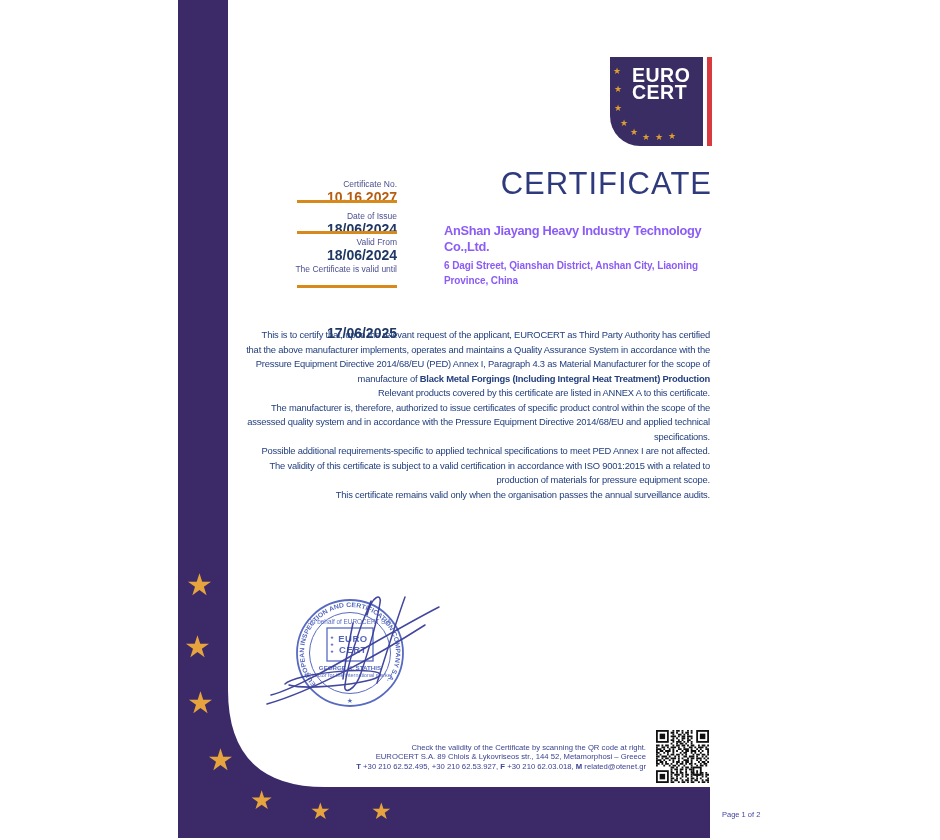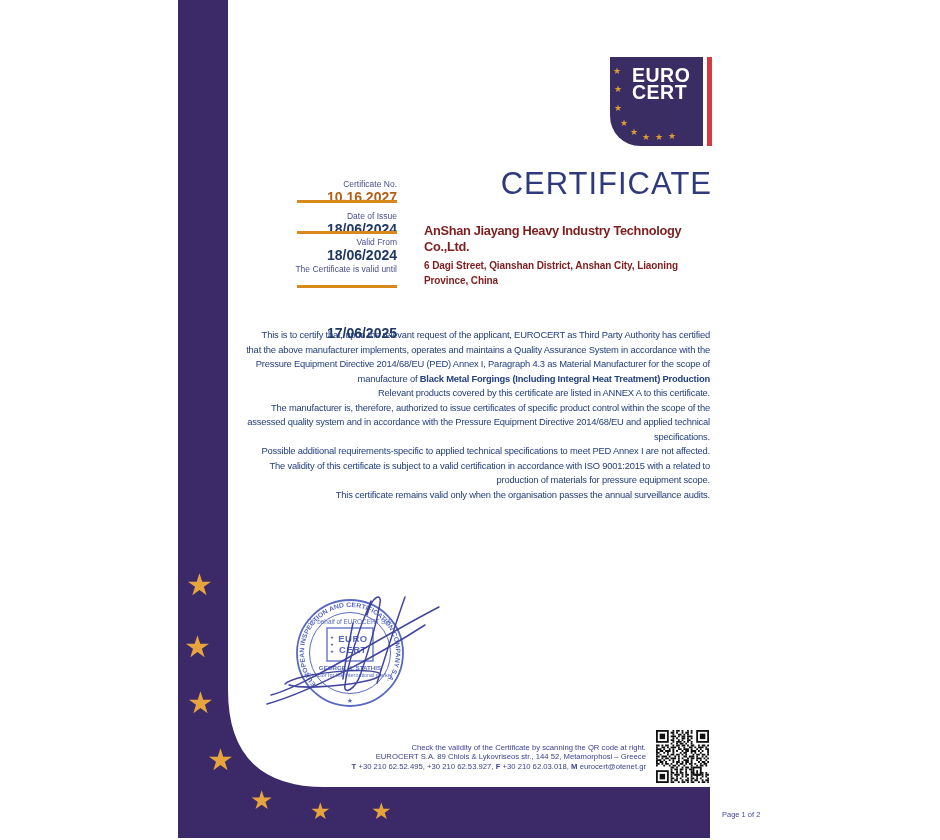--- a/index.html
+++ b/index.html
@@ -38,21 +38,21 @@
   .ci-label{position:absolute;right:543px;white-space:nowrap;font-size:8.5px;color:#4c5090;}
   .ci-value{position:absolute;right:543px;white-space:nowrap;font-size:14px;font-weight:bold;color:#203864;}
   .ci-value.orange{color:#b55e12;}
   .rule{position:absolute;left:297px;width:100px;height:2.5px;background:#d8891c;}
   .l1{top:179px;} .v1{top:189px;} .r1{top:200px;}
   .l2{top:211px;margin-left:36px;} .v2{top:221px;} .r2{top:231px;}
   .l3{top:237px;} .v3{top:247px;}
   .l4{top:264px;} .v4{top:290px;margin-top:35px;} .r3{top:285px;}
 
   
-  .company{position:absolute;left:424px;top:223px;width:280px;color:#7f1d1d;}
+  .company{position:absolute;left:444px;top:223px;width:280px;color:#8b5cf6;}
   .company .name{font-size:12.8px;font-weight:bold;line-height:16px;letter-spacing:-.3px;}
   .company .addr{font-size:10px;font-weight:bold;line-height:15px;letter-spacing:-.1px;margin-top:3px;}
 
   
   .bodytext{position:absolute;left:245px;top:328px;width:465px;text-align:right;
     font-size:9.4px;line-height:14.5px;letter-spacing:-.2px;color:#24407e;}
   .bodytext p{margin:0;}
   .p1{margin-bottom:8px;}
   .p2{margin-bottom:11px;}
   .p3{margin-bottom:11px;}
@@ -158,21 +158,21 @@
       <path d="M32 121 C 42 110, 122 103, 127 111 C 131 119, 56 128, 36 122"></path>
       <path d="M118 38 C 104 70, 94 105, 92 122 C 90 132, 102 128, 108 110 C 116 86, 124 58, 127 40 C 129 30, 119 32, 114 52"></path>
       <path d="M152 34 C 142 62, 131 98, 124 120"></path>
       <path d="M100 60 C 96 80, 92 100, 90 116"></path>
     </g>
   </svg>
 
   <div class="footer">
     <div>Check the validity of the Certificate by scanning the QR code at right.</div>
     <div>EUROCERT S.A. 89 Chlois &amp; Lykovriseos str., 144 52, Metamorphosi – Greece</div>
-    <div><b>T</b><span> +30 210 62.52.495, +30 210 62.53.927, </span><b>F</b><span> +30 210 62.03.018, </span><b>M</b><span> eurocert@otenet.gr</span></div>
+    <div><b>T</b><span> +30 210 62.52.495, +30 210 62.53.927, </span><b>F</b><span> +30 210 62.03.018, </span><b>M</b><span> related@otenet.gr</span></div>
   </div>
 
   <svg class="qr" viewBox="0 0 29 29">
     <rect x="0" y="0" width="29" height="29" fill="#ffffff"></rect>
     <g fill="#111111">
       <rect x="0" y="0" width="7" height="7"></rect>
         <rect x="1" y="1" width="5" height="5" fill="#ffffff"></rect>
         <rect x="2" y="2" width="3" height="3"></rect>
       <rect x="22" y="0" width="7" height="7"></rect>
         <rect x="23" y="1" width="5" height="5" fill="#ffffff"></rect>

